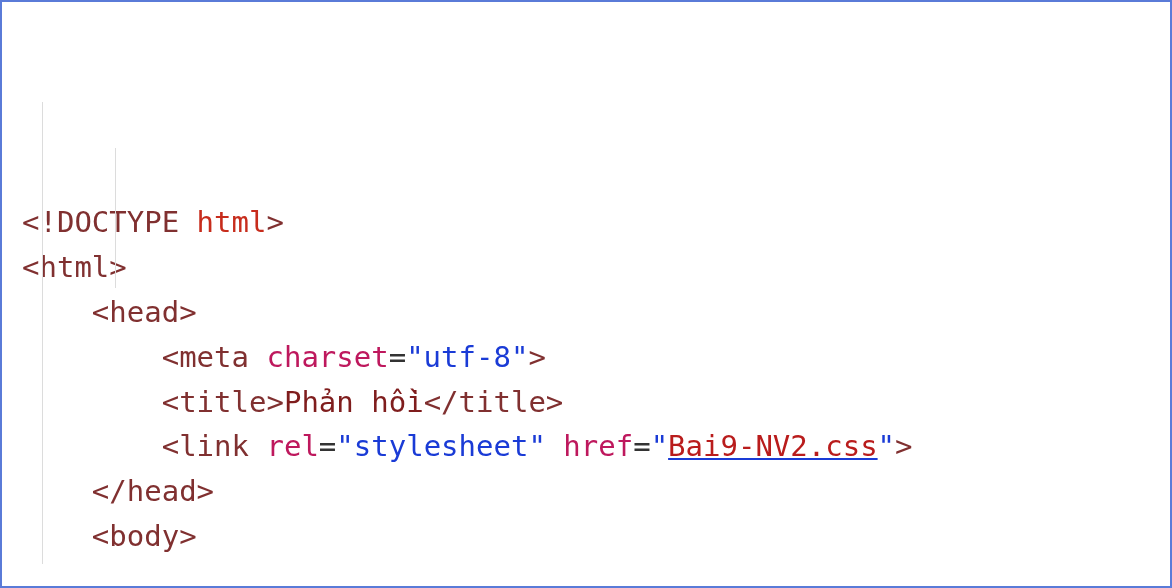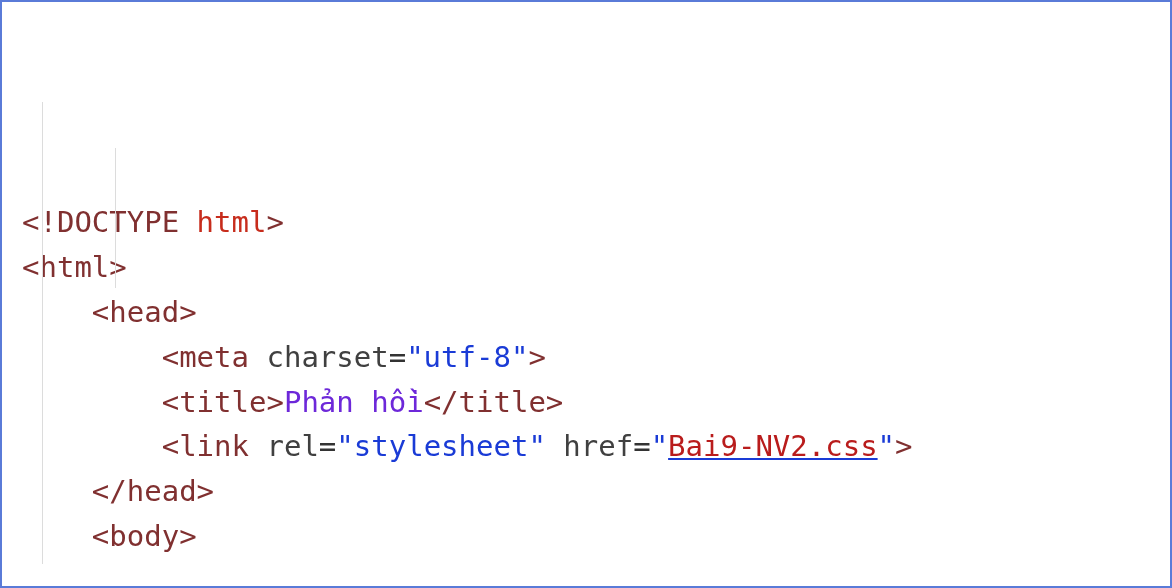--- a/index.html
+++ b/index.html
@@ -20,24 +20,24 @@
     white-space: pre;
     color: #333;
     position: relative;
   }
   .code-line {
     display: block;
   }
   
   .br   { color: #803030; }   
   .tag  { color: #803030; }   
-  .attr { color: #404040; }   
+  .attr { color: #be185d; }   
   .eq   { color: #333; }
   .str  { color: #1a3bd6; }   
-  .txt  { color: #6d28d9; }
+  .txt  { color: #7f1d1d; }
   .kw   { color: #c72c1c; }   
   .doctype { color: #803030; }
   .link-val { color: #b91c1c; text-decoration: underline; text-decoration-color:#1a3bd6; }
   
   .guide {
     position: absolute;
     width: 1px;
     background: #dcdcdc;
   }
 </style>

